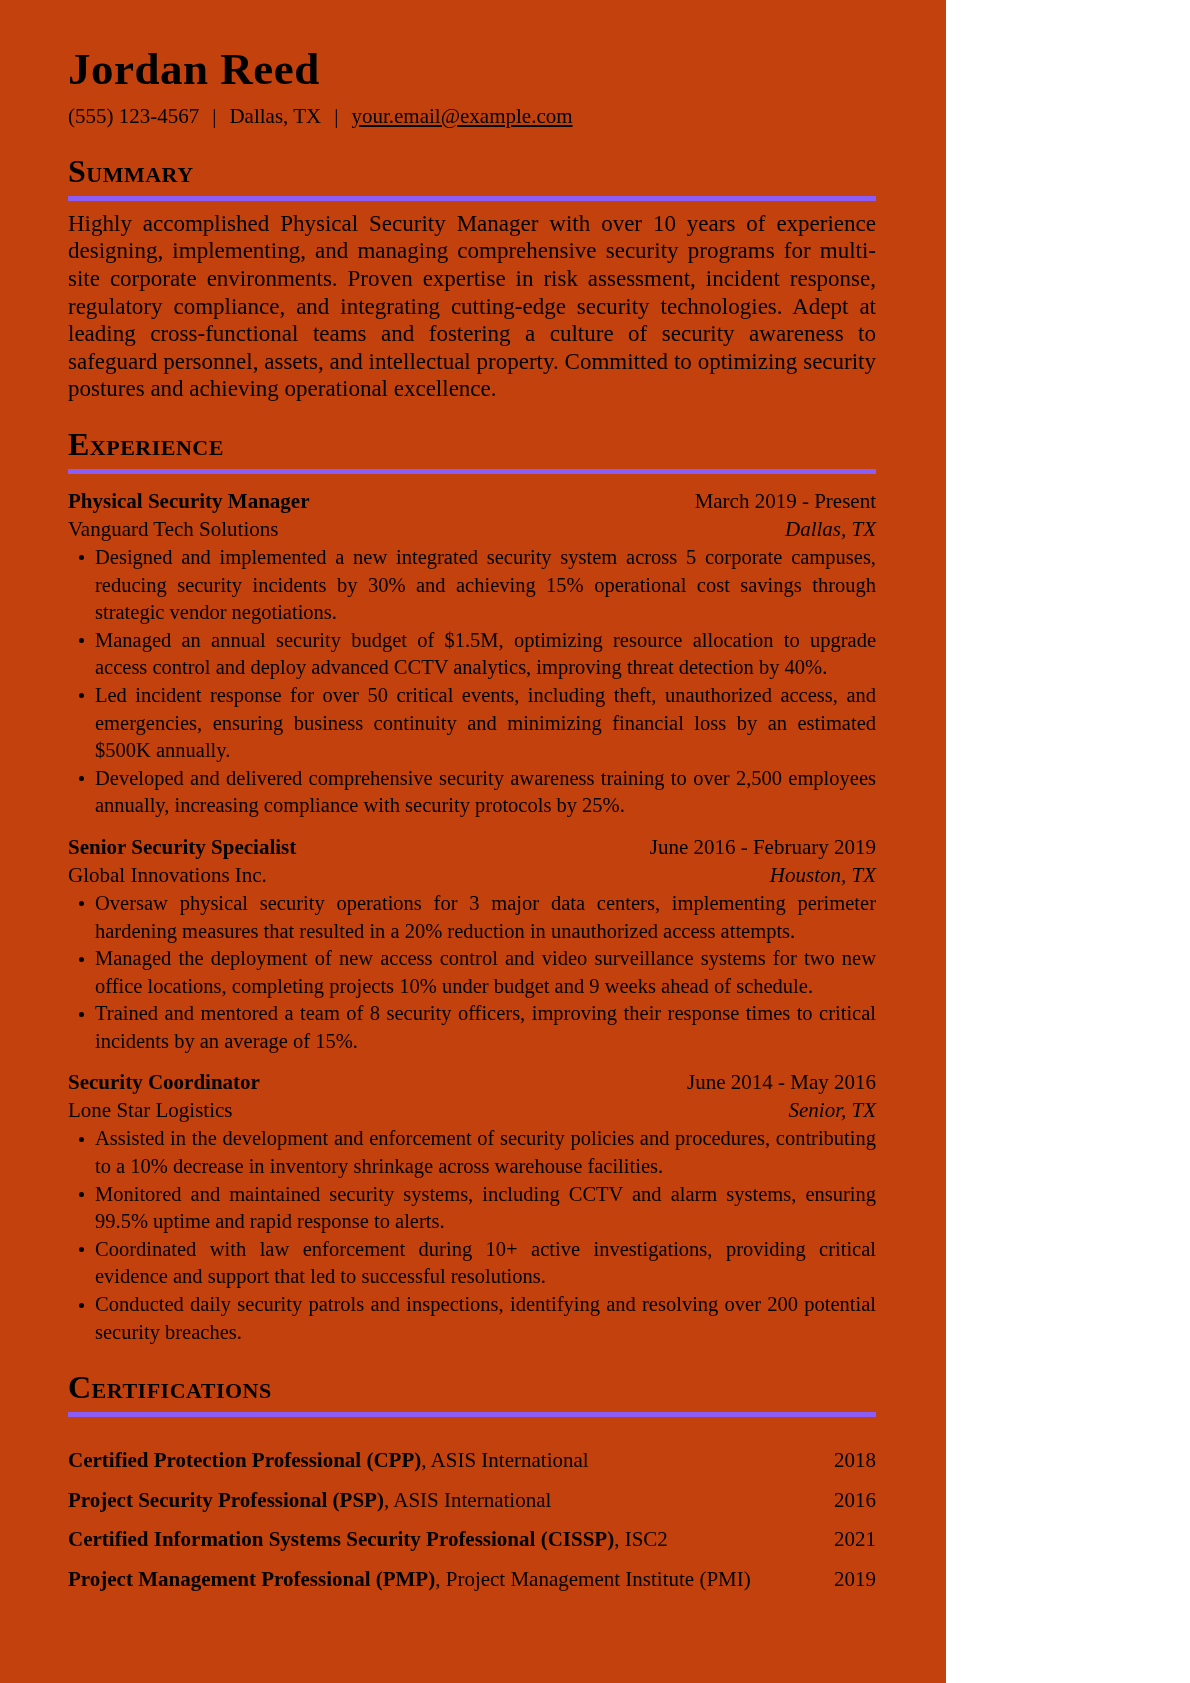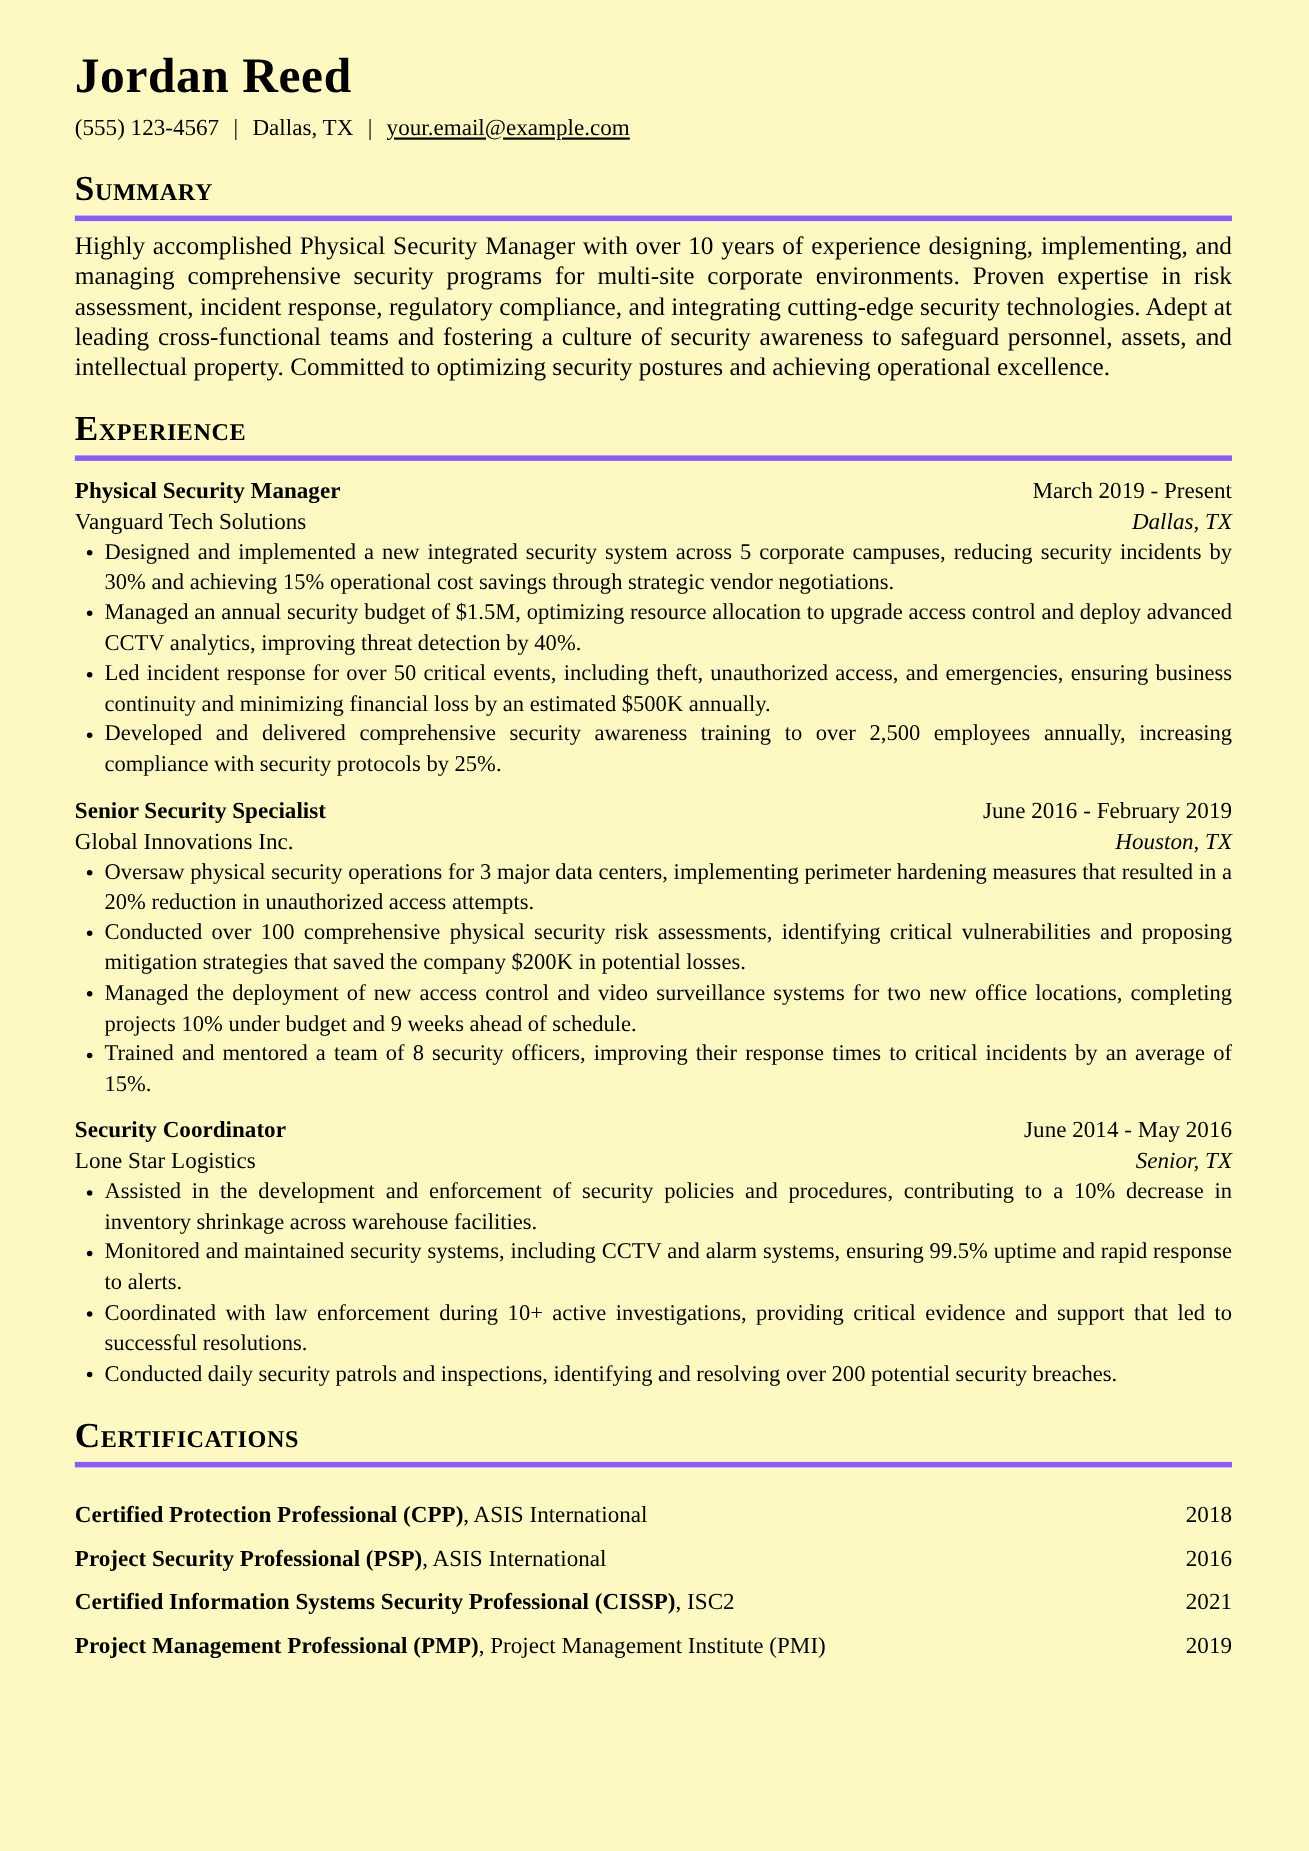--- a/index.html
+++ b/index.html
@@ -4,25 +4,25 @@
 <style>
   html, body {
     margin: 0;
     padding: 0;
     background: #ffffff;
     color: #000000;
     font-family: "Liberation Serif", "DejaVu Serif", serif;
   }
   .page {
     position: relative;
-    width: 1190px;
+    width: 946px;
     height: 1683px;
     box-sizing: border-box;
     padding: 44px 70px 30px 68px;
-    background: #fef9c3;
+    background: #c2410c;
     overflow: hidden;
   }
   
   .name {
     margin: 0;
     font-size: 45px;
     font-weight: bold;
     line-height: 1.15;
     letter-spacing: 0.5px;
   }
@@ -147,21 +147,20 @@
       <div class="job-row">
         <span class="job-title">Senior Security Specialist</span>
         <span class="job-dates">June 2016 - February 2019</span>
       </div>
       <div class="job-row">
         <span class="job-company">Global Innovations Inc.</span>
         <span class="job-location">Houston, TX</span>
       </div>
       <ul class="bullets">
         <li>Oversaw physical security operations for 3 major data centers, implementing perimeter hardening measures that resulted in a 20% reduction in unauthorized access attempts.</li>
-        <li>Conducted over 100 comprehensive physical security risk assessments, identifying critical vulnerabilities and proposing mitigation strategies that saved the company $200K in potential losses.</li>
         <li>Managed the deployment of new access control and video surveillance systems for two new office locations, completing projects 10% under budget and 9 weeks ahead of schedule.</li>
         <li>Trained and mentored a team of 8 security officers, improving their response times to critical incidents by an average of 15%.</li>
       </ul>
     </article>
 
     <article class="job">
       <div class="job-row">
         <span class="job-title">Security Coordinator</span>
         <span class="job-dates">June 2014 - May 2016</span>
       </div>

